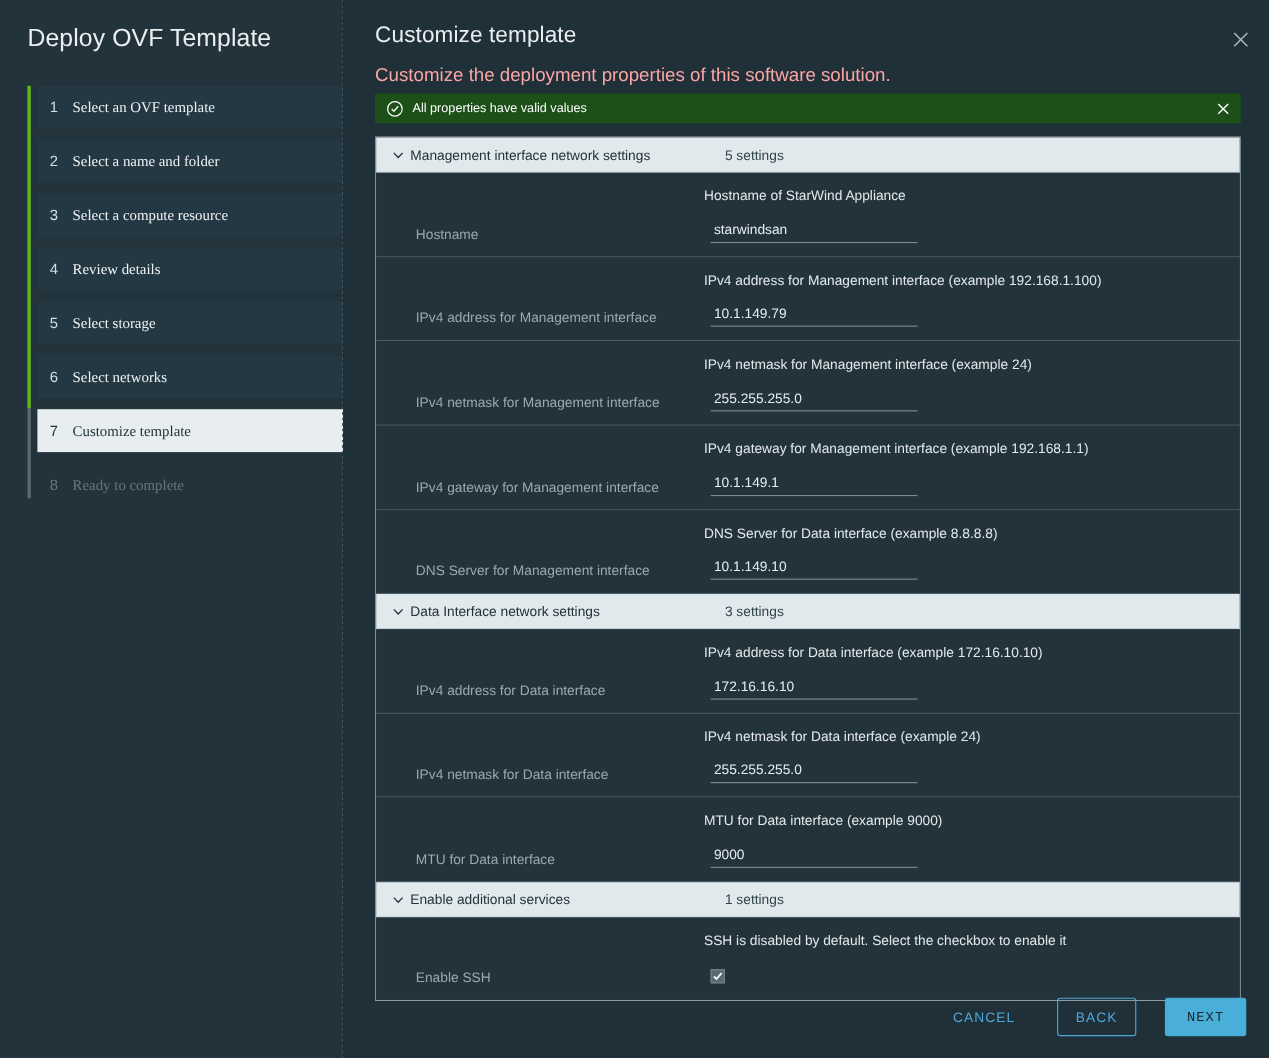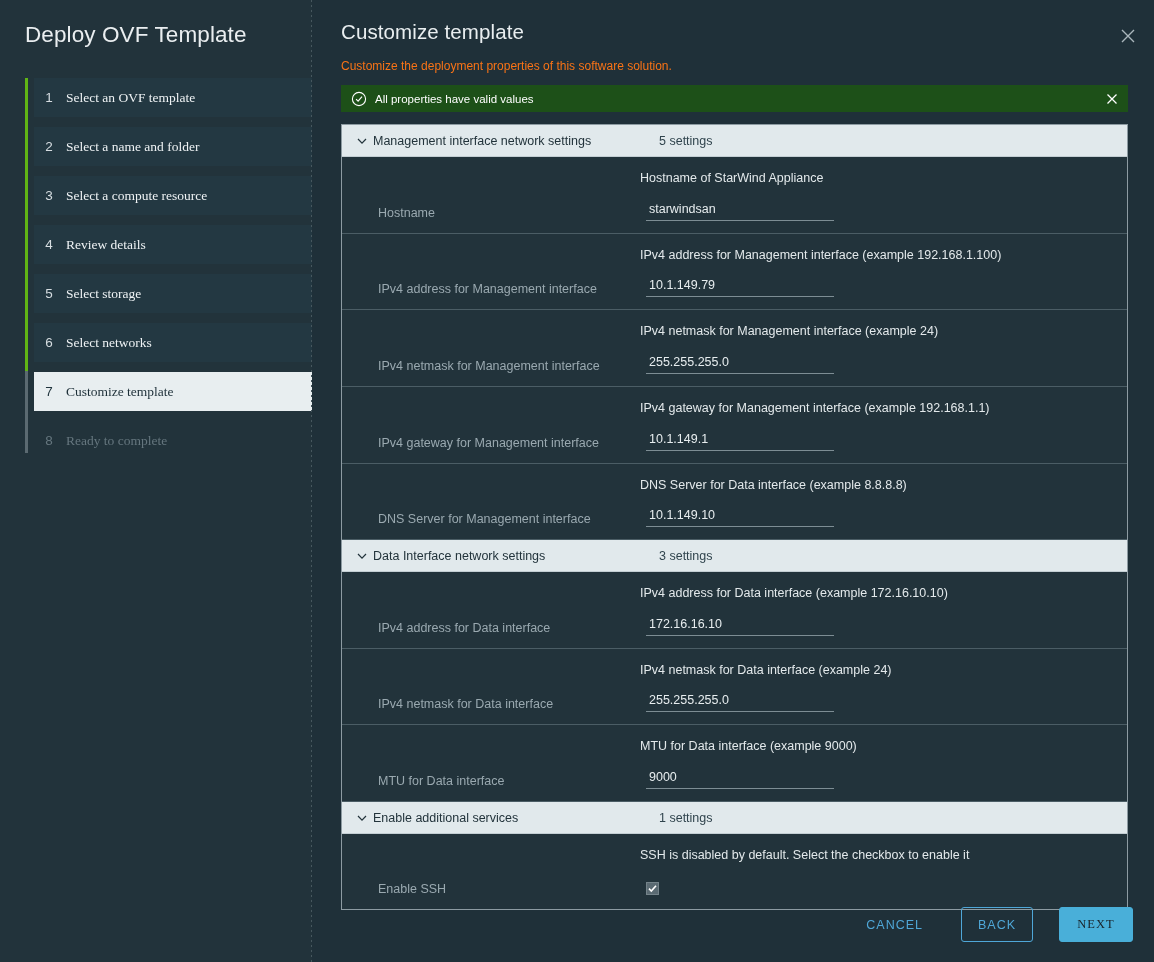--- a/index.html
+++ b/index.html
@@ -117,22 +117,22 @@
     top: 20px;
     font-size: 20.5px;
     font-weight: 400;
     color: #e9eef0;
     letter-spacing: 0.1px;
   }
   .page-subtitle {
     position: absolute;
     left: 29px;
     top: 59px;
-    font-size: 12px;
-    color: #f97316;
+    font-size: 17px;
+    color: #fca5a5;
   }
   .dialog-close {
     position: absolute;
     right: 14px;
     top: 24px;
     width: 24px;
     height: 24px;
     cursor: pointer;
     opacity: 0.85;
   }
@@ -290,21 +290,21 @@
     height: 35px;
     margin-right: 10px;
   }
   .btn-next {
     font-size: 12.5px;
     letter-spacing: 1px;
     color: #19242b;
     background: #49afd9;
     border: 1px solid #49afd9;
     border-radius: 3px;
-    font-family: Liberation Serif, serif;
+    font-family: Liberation Mono, monospace;
     cursor: pointer;
     width: 74px;
     height: 35px;
   }
 </style>
 </head>
 <body>
 
 <div id="app">
 

